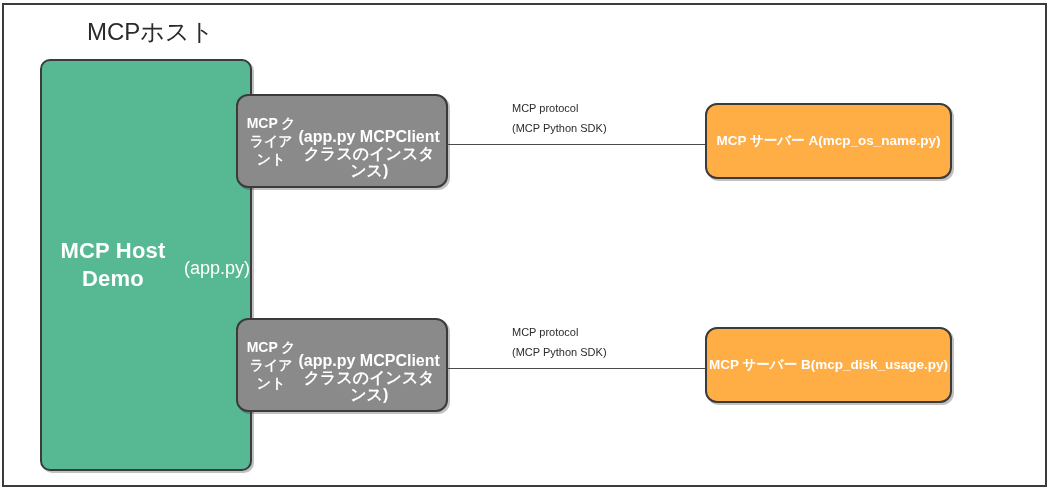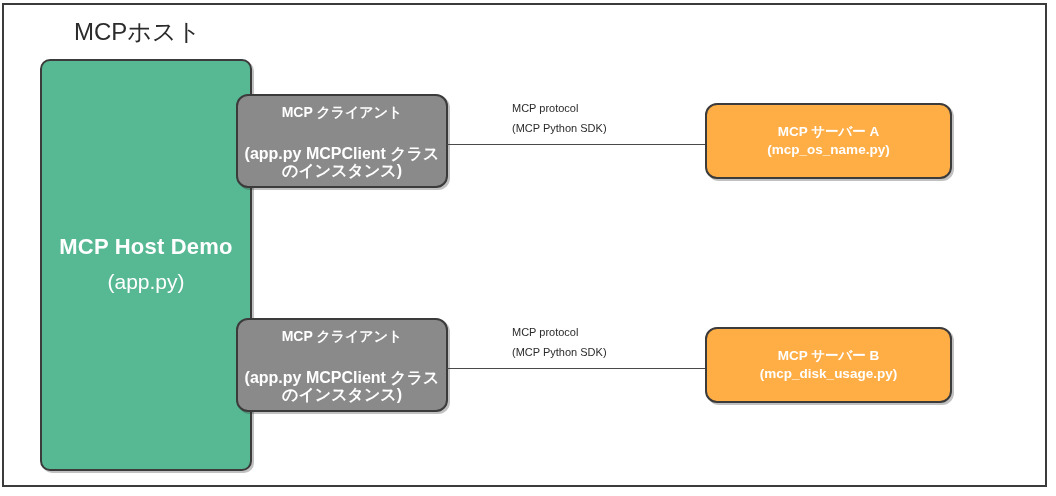--- a/index.html
+++ b/index.html
@@ -26,37 +26,37 @@
     top: 3px;
     width: 1045px;
     height: 484px;
     border: 2px solid #3b3b3b;
     background: #ffffff;
     box-sizing: border-box;
   }
 
   .host-title {
     position: absolute;
-    left: 74px;
+    left: 87px;
     top: 18px;
     font-size: 24px;
     line-height: 28px;
     color: #2b2b2b;
     white-space: nowrap;
     letter-spacing: 0px;
   }
 
   
   .node {
     position: absolute;
     box-sizing: border-box;
     border-radius: 12px;
     border: 2px solid #3b3b3b;
     display: flex;
-    flex-direction: column;
+    flex-direction: row;
     align-items: center;
     justify-content: center;
     text-align: center;
     color: #ffffff;
     box-shadow: 2px 2px 0 rgba(50,50,50,0.30);
   }
 
   
   .node-host {
     left: 40px;
@@ -66,21 +66,21 @@
     background: #57b894;
     border-radius: 10px;
   }
   .node-host .line-main {
     font-size: 22px;
     font-weight: bold;
     line-height: 28px;
     letter-spacing: 0.2px;
   }
   .node-host .line-sub {
-    font-size: 21px;
+    font-size: 18px;
     font-weight: normal;
     line-height: 30px;
     margin-top: 6px;
   }
 
   
   .node-client {
     left: 236px;
     width: 212px;
     height: 94px;

